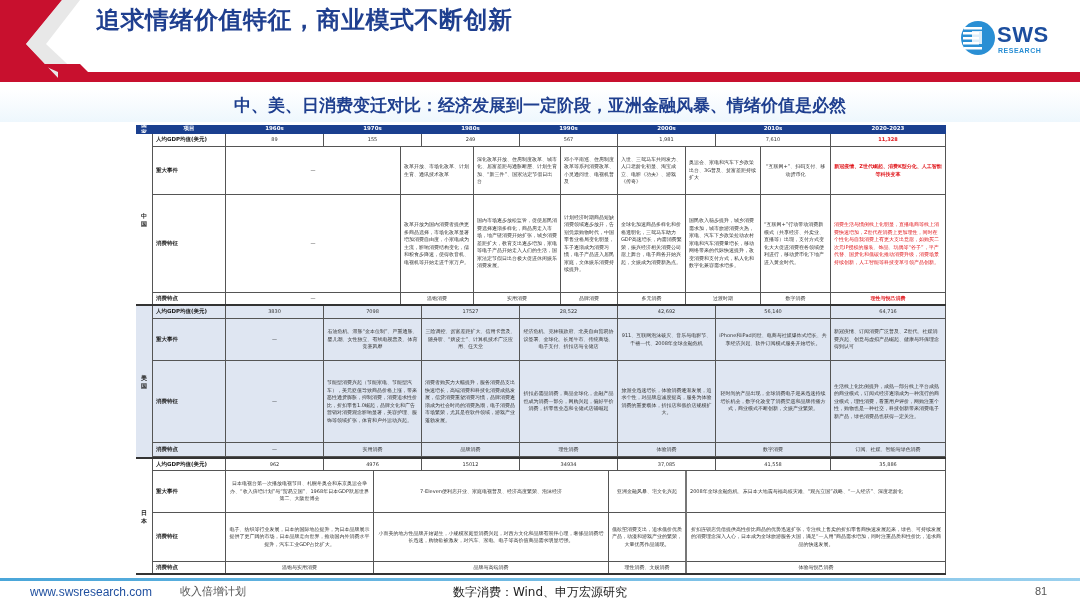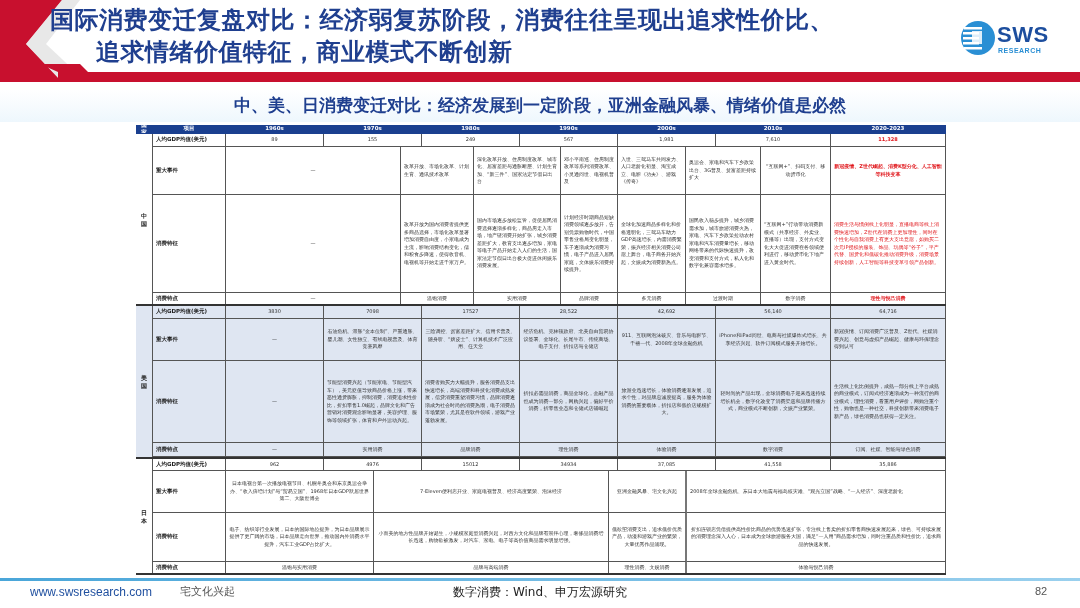--- a/index.html
+++ b/index.html
@@ -33,21 +33,20 @@
 
 <div class="banner">
   <svg width="1080" height="82" viewBox="0 0 1080 82">
     <polygon points="0,0 62,0 26,44 62,82 0,82" fill="#c8102e"></polygon>
     <polygon points="62,0 80,0 46,44 80,76 62,82 26,44" fill="#d9d9d9" opacity="0.6"></polygon>
     <rect x="58" y="72" width="1022" height="10" fill="#c8102e"></rect>
     <polygon points="40,64 80,64 88,72 58,72" fill="#c8102e"></polygon>
   </svg>
 </div>
 <div class="title">
-  <span>国际消费变迁复盘对比：经济弱复苏阶段，消费往往呈现出追求性价比、</span>
   <span class="l2">追求情绪价值特征，商业模式不断创新</span>
 </div>
 <div class="logo">
   <svg width="36" height="40" viewBox="0 0 36 40">
     <circle cx="18" cy="20" r="17" fill="#2a8fd4"></circle>
     <rect x="4" y="9" width="18" height="2.5" fill="#fff"></rect>
     <rect x="3" y="14" width="16" height="2.5" fill="#fff"></rect>
     <rect x="3" y="19" width="16" height="2.5" fill="#fff"></rect>
     <rect x="3" y="24" width="16" height="2.5" fill="#fff"></rect>
     <rect x="4" y="29" width="18" height="2.5" fill="#fff"></rect>
@@ -177,15 +176,15 @@
   <div class="cell lab" style="left:17px;top:437px;width:73px;height:12px;">消费特点</div>
   <div class="cell" style="left:90px;top:437px;width:148px;height:12px;">温饱与实用消费</div>
   <div class="cell" style="left:238px;top:437px;width:235px;height:12px;">品牌与高端消费</div>
   <div class="cell" style="left:473px;top:437px;width:78px;height:12px;border-right:2px solid #777;">理性消费、文娱消费</div>
   <div class="cell" style="left:551px;top:437px;width:259px;height:12px;">体验与悦己消费</div>
   <div class="sep" style="top:448px;"></div>
 </div>
 
 <div class="footer-line"></div>
 <a class="footer-url">www.swsresearch.com</a>
-<span class="footer-tag">宅文化兴起</span>
+<span class="footer-tag">收入倍增计划</span>
 <div class="footer-src">数字消费：Wind、申万宏源研究</div>
-<span class="footer-page">82</span>
+<span class="footer-page">81</span>
 
 </body></html>

